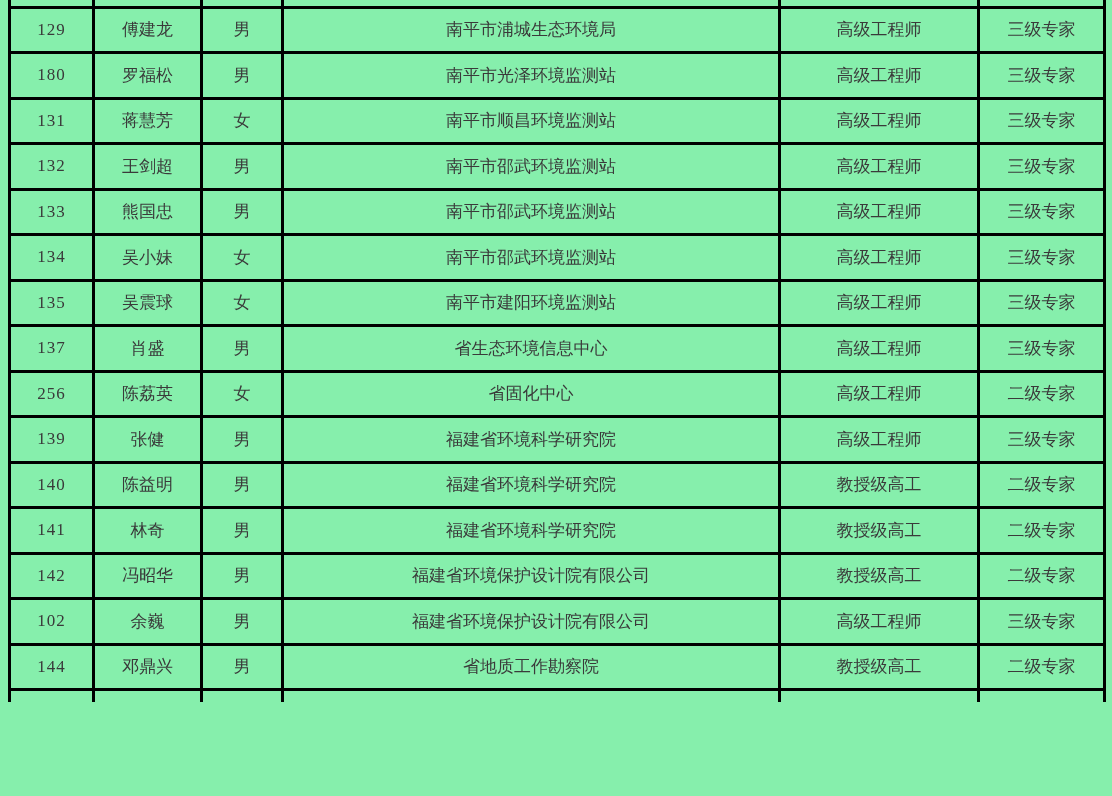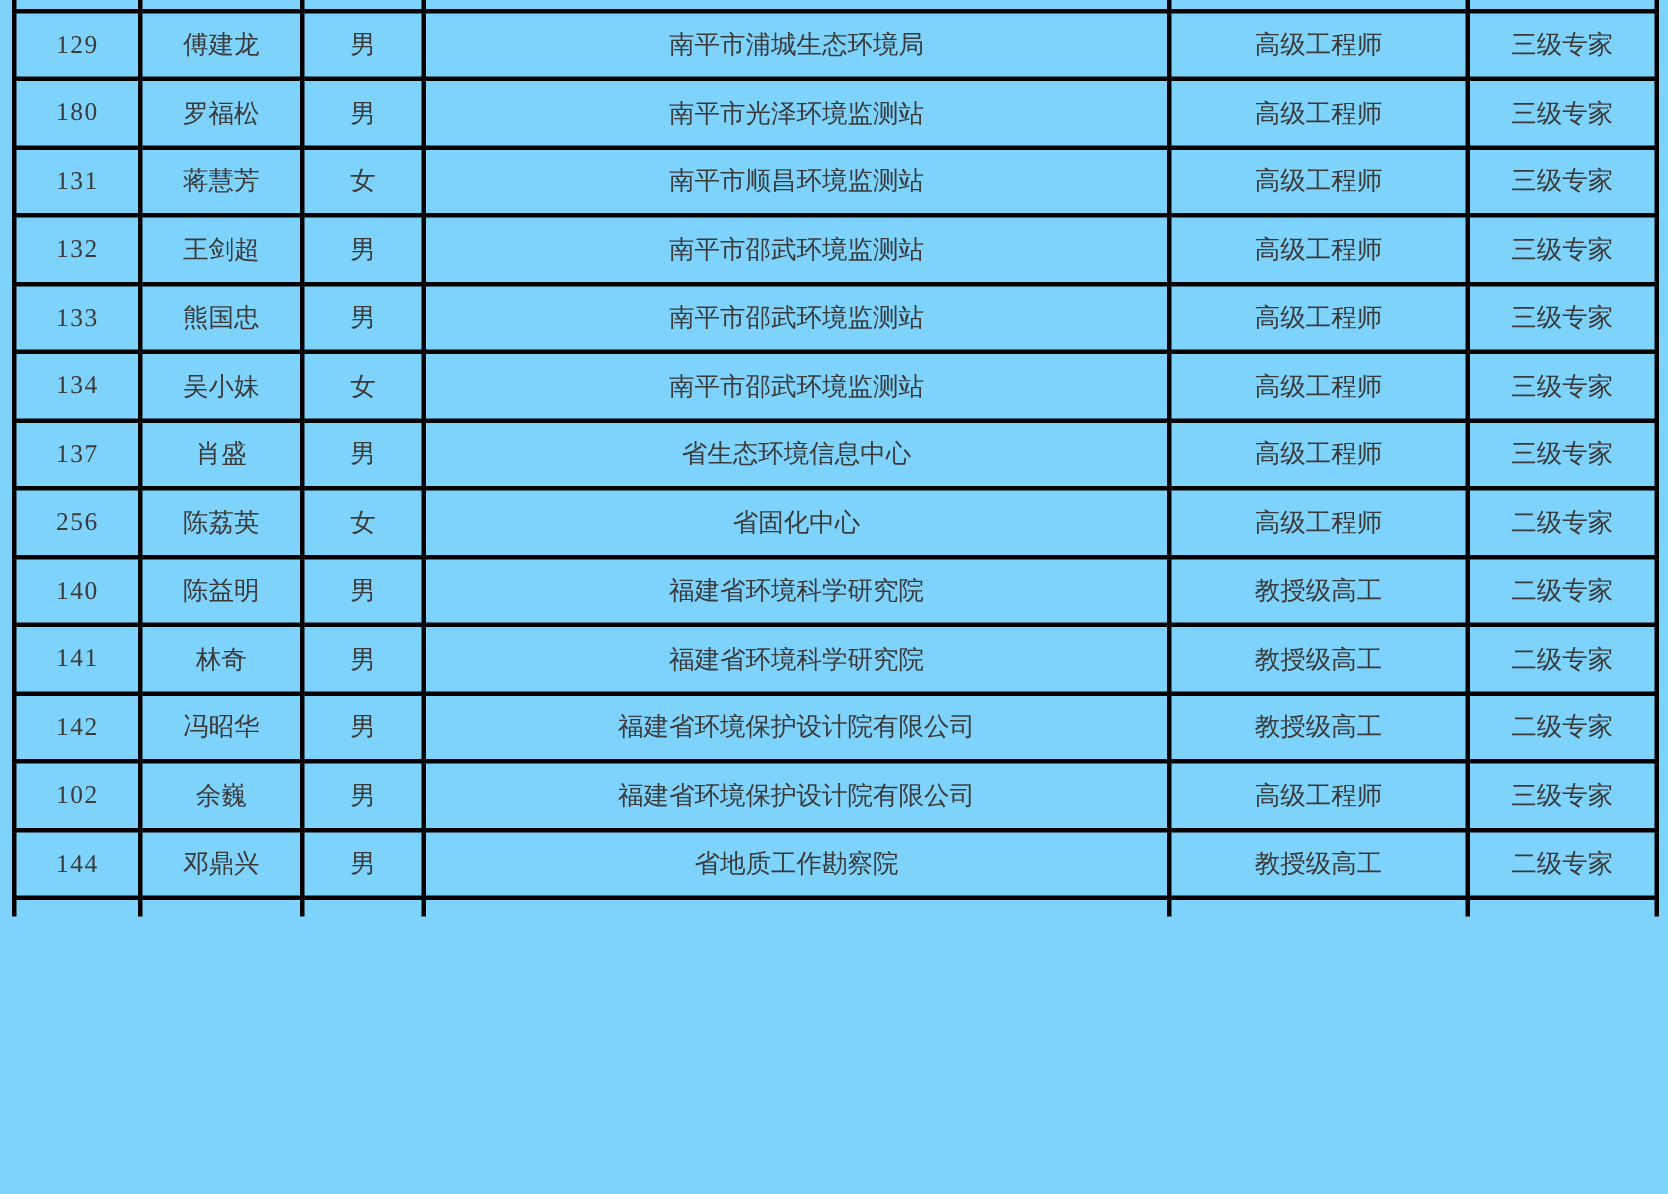--- a/index.html
+++ b/index.html
@@ -4,21 +4,21 @@
 <style>
   html, body {
     margin: 0;
     padding: 0;
     background: #ffffff;
   }
   #page {
     position: relative;
     width: 1112px;
     height: 796px;
-    background: #7dd3fc;
+    background: #86efac;
     overflow: hidden;
     font-family: "Liberation Serif", "DejaVu Serif", serif;
   }
   table.roster {
     position: absolute;
     left: 8px;
     top: 0;
     width: 1095px;
     border-collapse: collapse;
     table-layout: fixed;
@@ -117,34 +117,50 @@
     </tr>
         <tr class="data-row">
       <td class="num-cell">134</td>
       <td>吴小妹</td>
       <td>女</td>
       <td>南平市邵武环境监测站</td>
       <td>高级工程师</td>
       <td>三级专家</td>
     </tr>
         <tr class="data-row">
+      <td class="num-cell">135</td>
+      <td>吴震球</td>
+      <td>女</td>
+      <td>南平市建阳环境监测站</td>
+      <td>高级工程师</td>
+      <td>三级专家</td>
+    </tr>
+        <tr class="data-row">
       <td class="num-cell">137</td>
       <td>肖盛</td>
       <td>男</td>
       <td>省生态环境信息中心</td>
       <td>高级工程师</td>
       <td>三级专家</td>
     </tr>
         <tr class="data-row">
       <td class="num-cell">256</td>
       <td>陈荔英</td>
       <td>女</td>
       <td>省固化中心</td>
       <td>高级工程师</td>
       <td>二级专家</td>
+    </tr>
+        <tr class="data-row">
+      <td class="num-cell">139</td>
+      <td>张健</td>
+      <td>男</td>
+      <td>福建省环境科学研究院</td>
+      <td>高级工程师</td>
+      <td>三级专家</td>
     </tr>
         <tr class="data-row">
       <td class="num-cell">140</td>
       <td>陈益明</td>
       <td>男</td>
       <td>福建省环境科学研究院</td>
       <td>教授级高工</td>
       <td>二级专家</td>
     </tr>
         <tr class="data-row">

